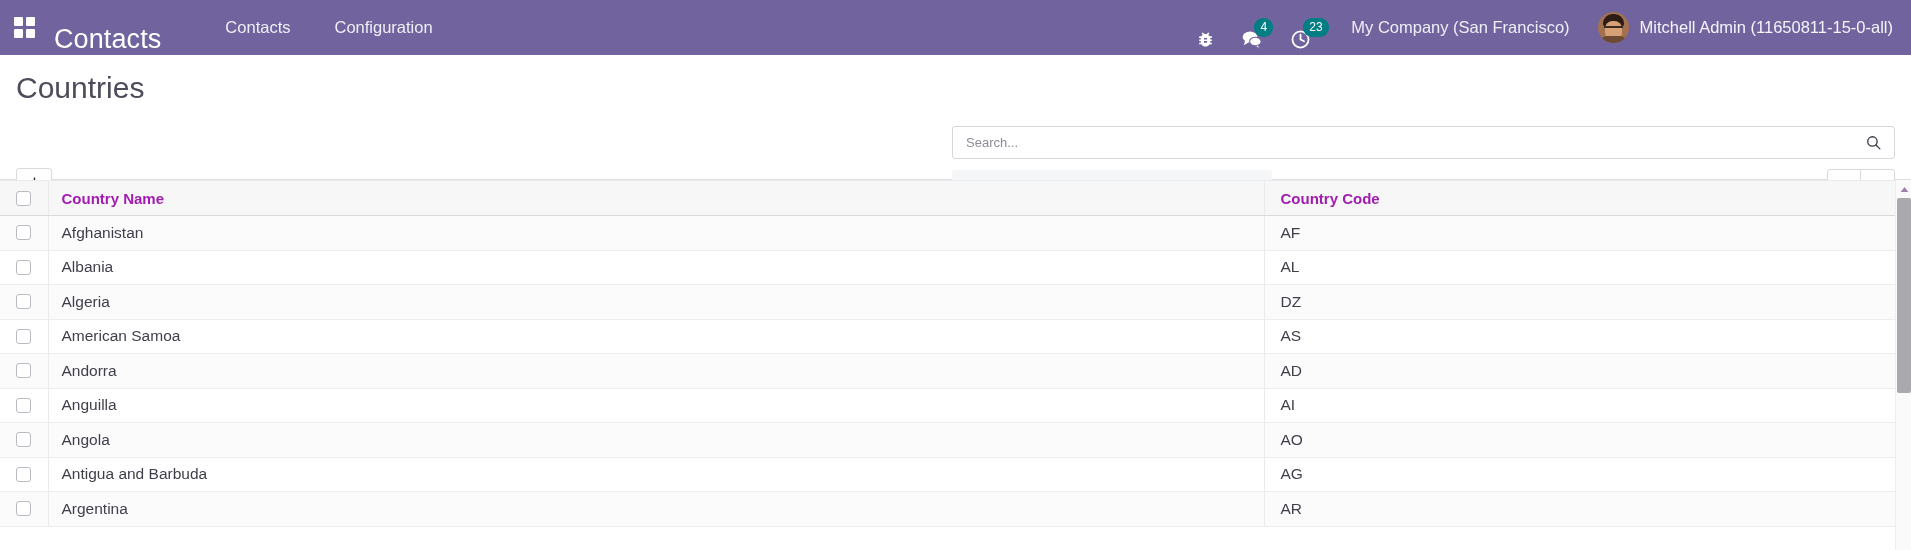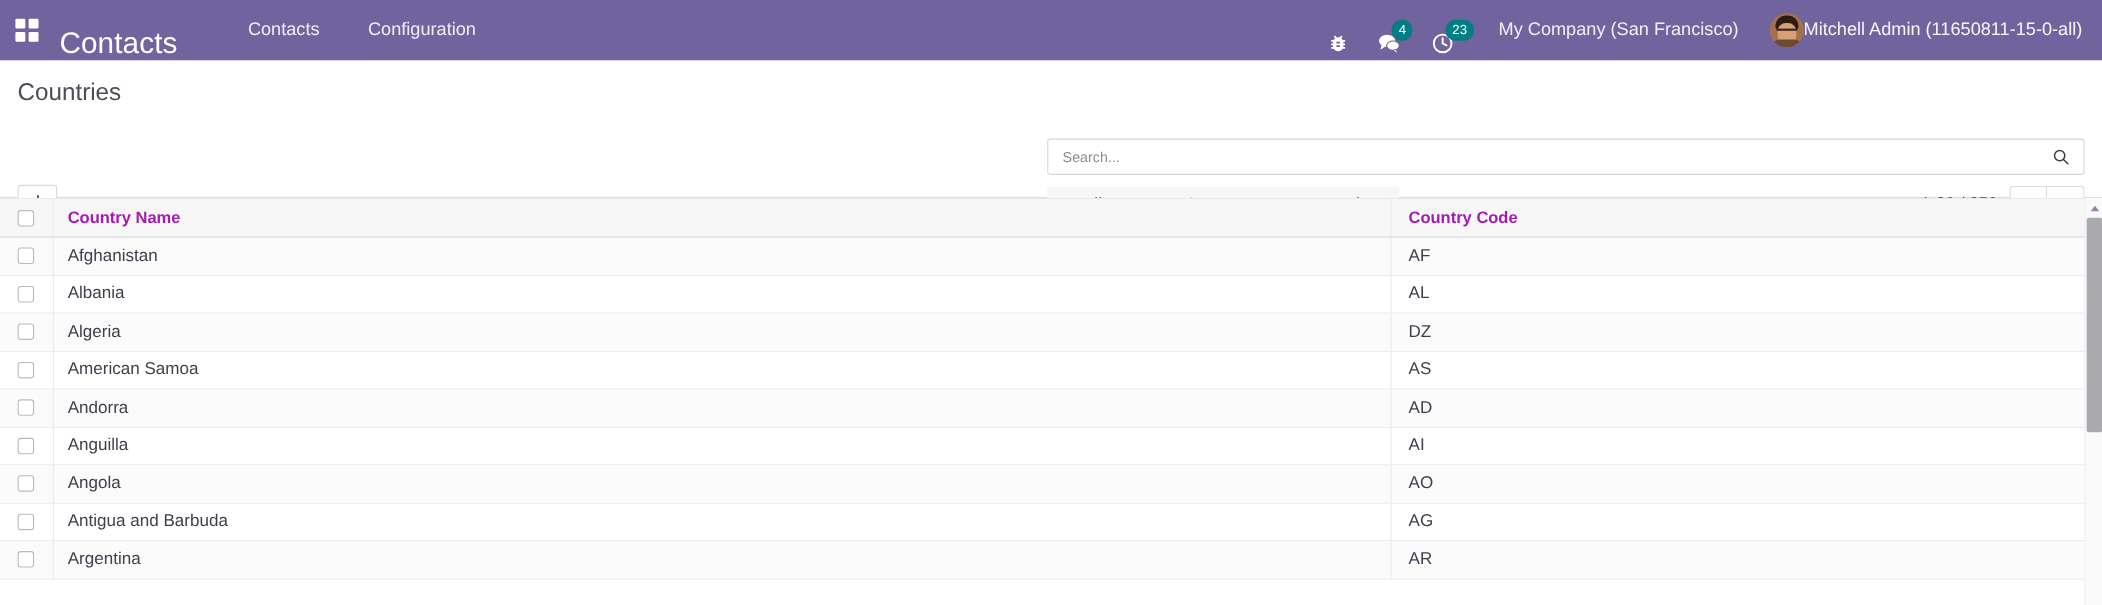--- a/index.html
+++ b/index.html
@@ -96,20 +96,21 @@
     font-size: 16.5px;
     color: #f0eef5;
     padding: 0 14px;
     line-height: 55px;
     cursor: pointer;
     white-space: nowrap;
   }
   .user-menu {
     display: flex;
     align-items: center;
+    gap: 11px;
     padding: 0 18px 0 14px;
     height: 55px;
     cursor: pointer;
     white-space: nowrap;
   }
   .avatar {
     width: 31px;
     height: 31px;
     border-radius: 50%;
     overflow: hidden;
@@ -139,21 +140,21 @@
   .control-panel {
     background: #ffffff;
     position: relative;
     border-bottom: 1px solid #dfdfe3;
     height: 125px;
   }
   .cp-title {
     position: absolute;
     left: 16px;
     top: 16px;
-    font-size: 22px;
+    font-size: 30px;
     color: #4c4c5a;
     font-weight: 400;
     white-space: nowrap;
     text-align: right;
   }
   .cp-import-btn {
     position: absolute;
     left: 16px;
     top: 113px;
     width: 36px;

